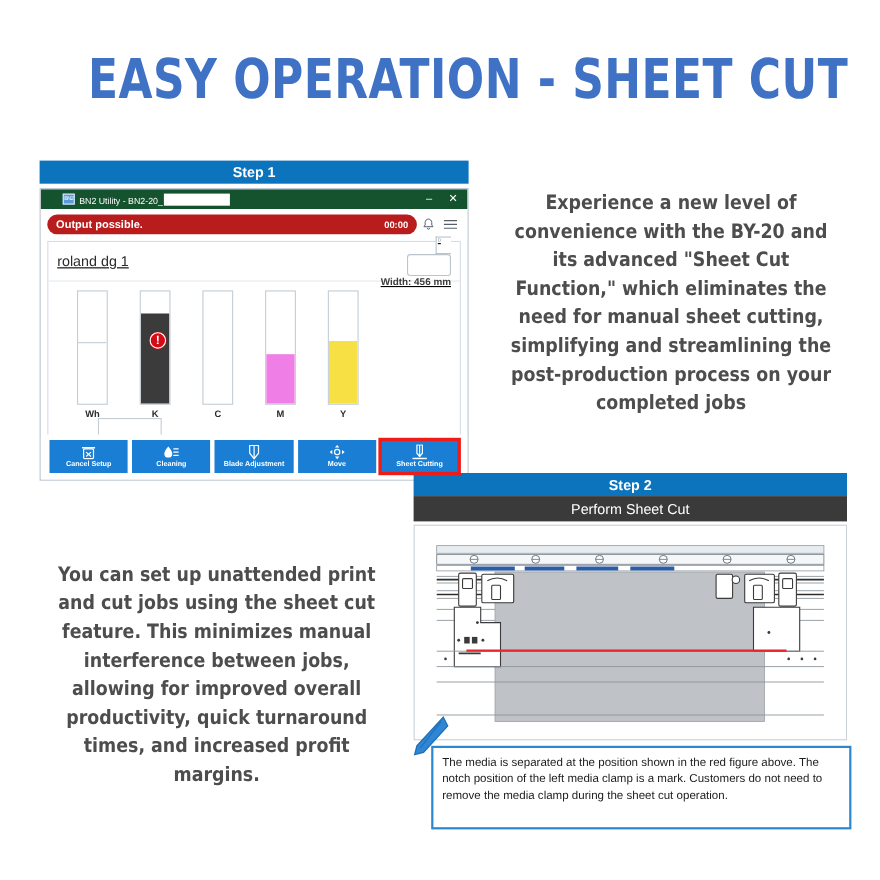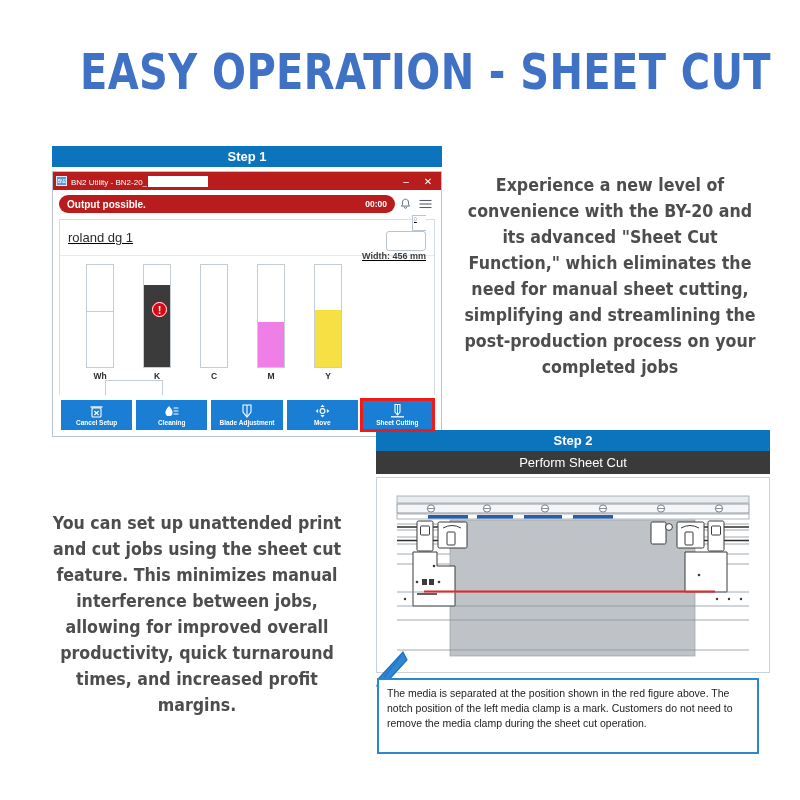--- a/index.html
+++ b/index.html
@@ -32,35 +32,35 @@
     font-size: 13px; font-weight: 700;
     display: flex; align-items: center; justify-content: center;
   }
   .step-dark {
     background: #3a3a3a; color: #ffffff;
     font-size: 13px; font-weight: 400;
     display: flex; align-items: center; justify-content: center;
   }
 
   
-  #step1 { position: absolute; left: 52px; top: 146px; width: 390px; }
+  #step1 { position: absolute; left: 36px; top: 146px; width: 390px; }
   #step1 .step-blue { height: 21px; }
   #step1 .step-dark { height: 23px; }
 
   .app-window {
     margin-top: 4px;
     width: 390px; height: 266px;
     border: 1px solid #b9c4cf;
     background: #ffffff;
     position: relative;
     overflow: hidden;
   }
   .titlebar {
-    height: 18px; background: #b91c1c;
-    display: flex; align-items: center; padding: 0 2px 0 3px;
+    height: 18px; background: #14532d;
+    display: flex; align-items: center; padding: 0 2px 0 20px;
     color: #ffffff; font-size: 8px;
   }
   .tb-icon {
     width: 11px; height: 10px; background: #5a9ad8;
     border: 1px solid #dfe9f5; margin-right: 4px; flex: none;
     font-size: 5px; color: #ffffff; text-align: center; line-height: 8px;
     letter-spacing: -0.5px;
   }
   .tb-title { white-space: nowrap; }
   .tb-redact {
@@ -183,21 +183,21 @@
   #step2 .step-blue { height: 21px; }
   #step2 .step-dark { height: 23px; }
 
   .photo-frame {
     margin-top: 3px; width: 394px; height: 196px;
     border: 1px solid #c9d2da; background: #ffffff;
     position: relative; overflow: hidden;
   }
 
   .note-box {
-    position: absolute; left: 377px; top: 678px; width: 382px; height: 76px;
+    position: absolute; left: 392px; top: 678px; width: 382px; height: 76px;
     border: 2px solid #2a87d0; background: #ffffff;
     padding: 6px 8px;
     font-size: 10.5px; line-height: 15px; color: #1c1c1c;
   }
 
   .blue-arrow { position: absolute; left: 375px; top: 650px; }
 </style>
 </head>
 <body>
 

